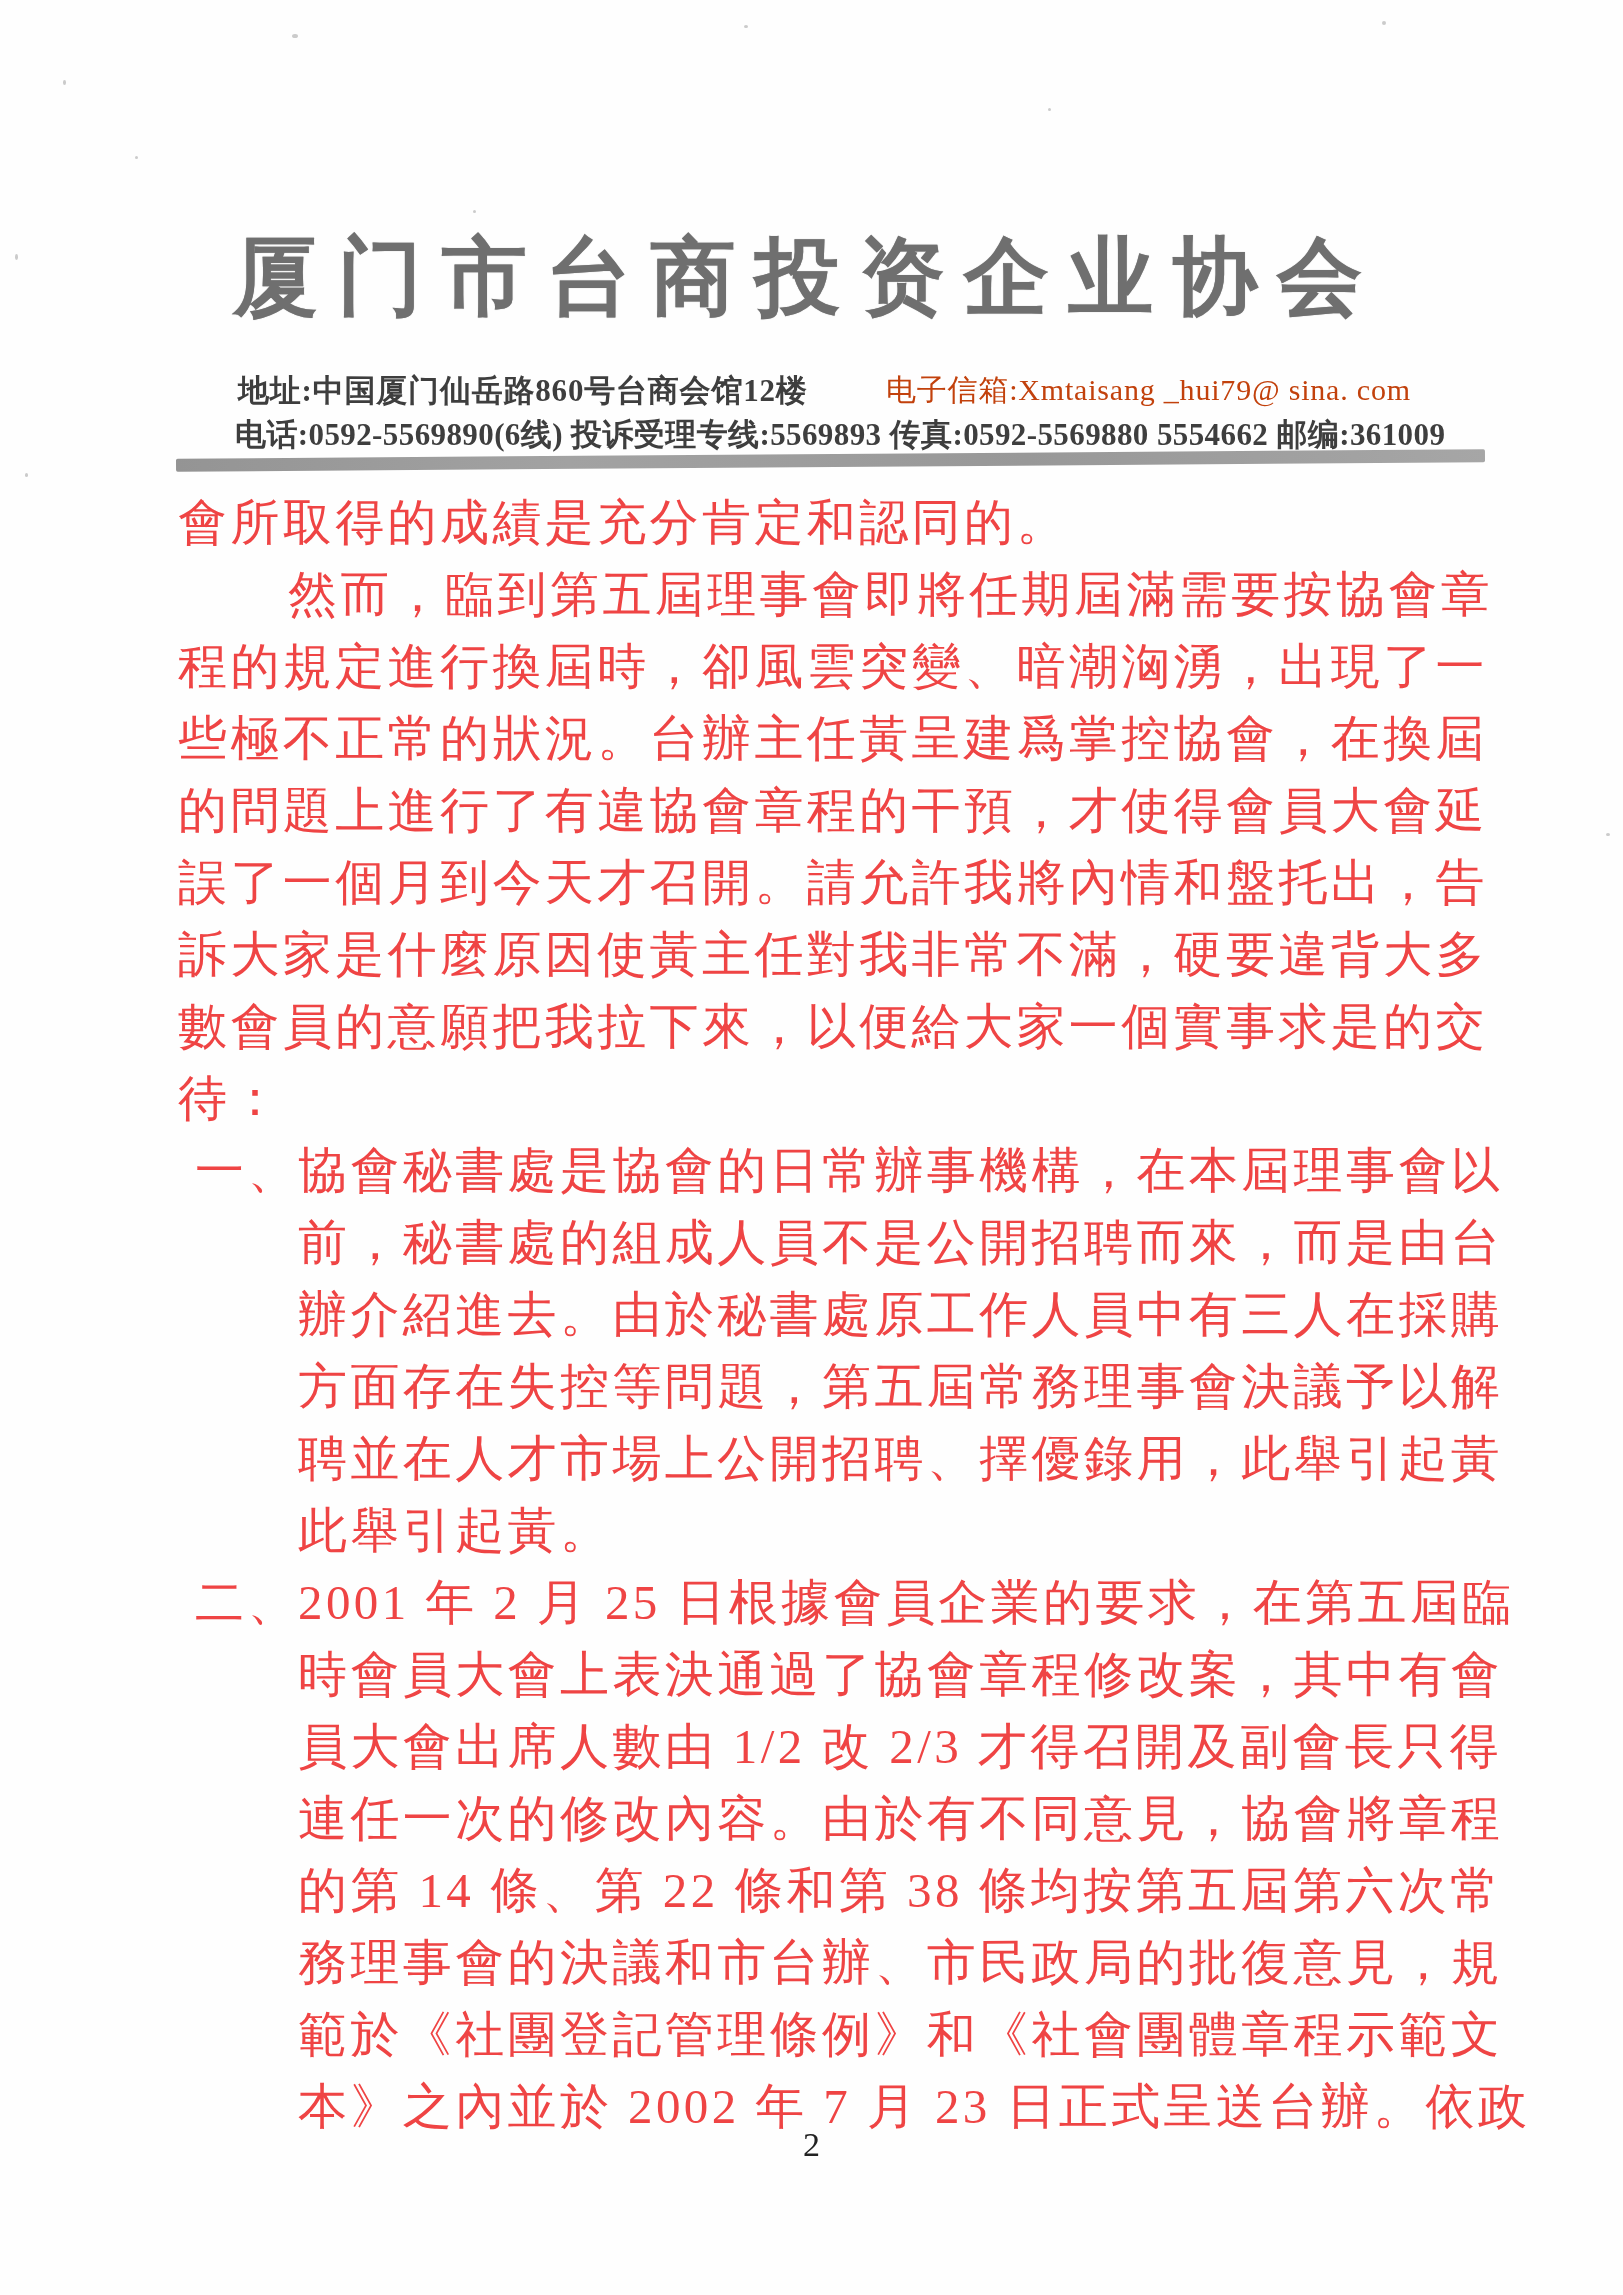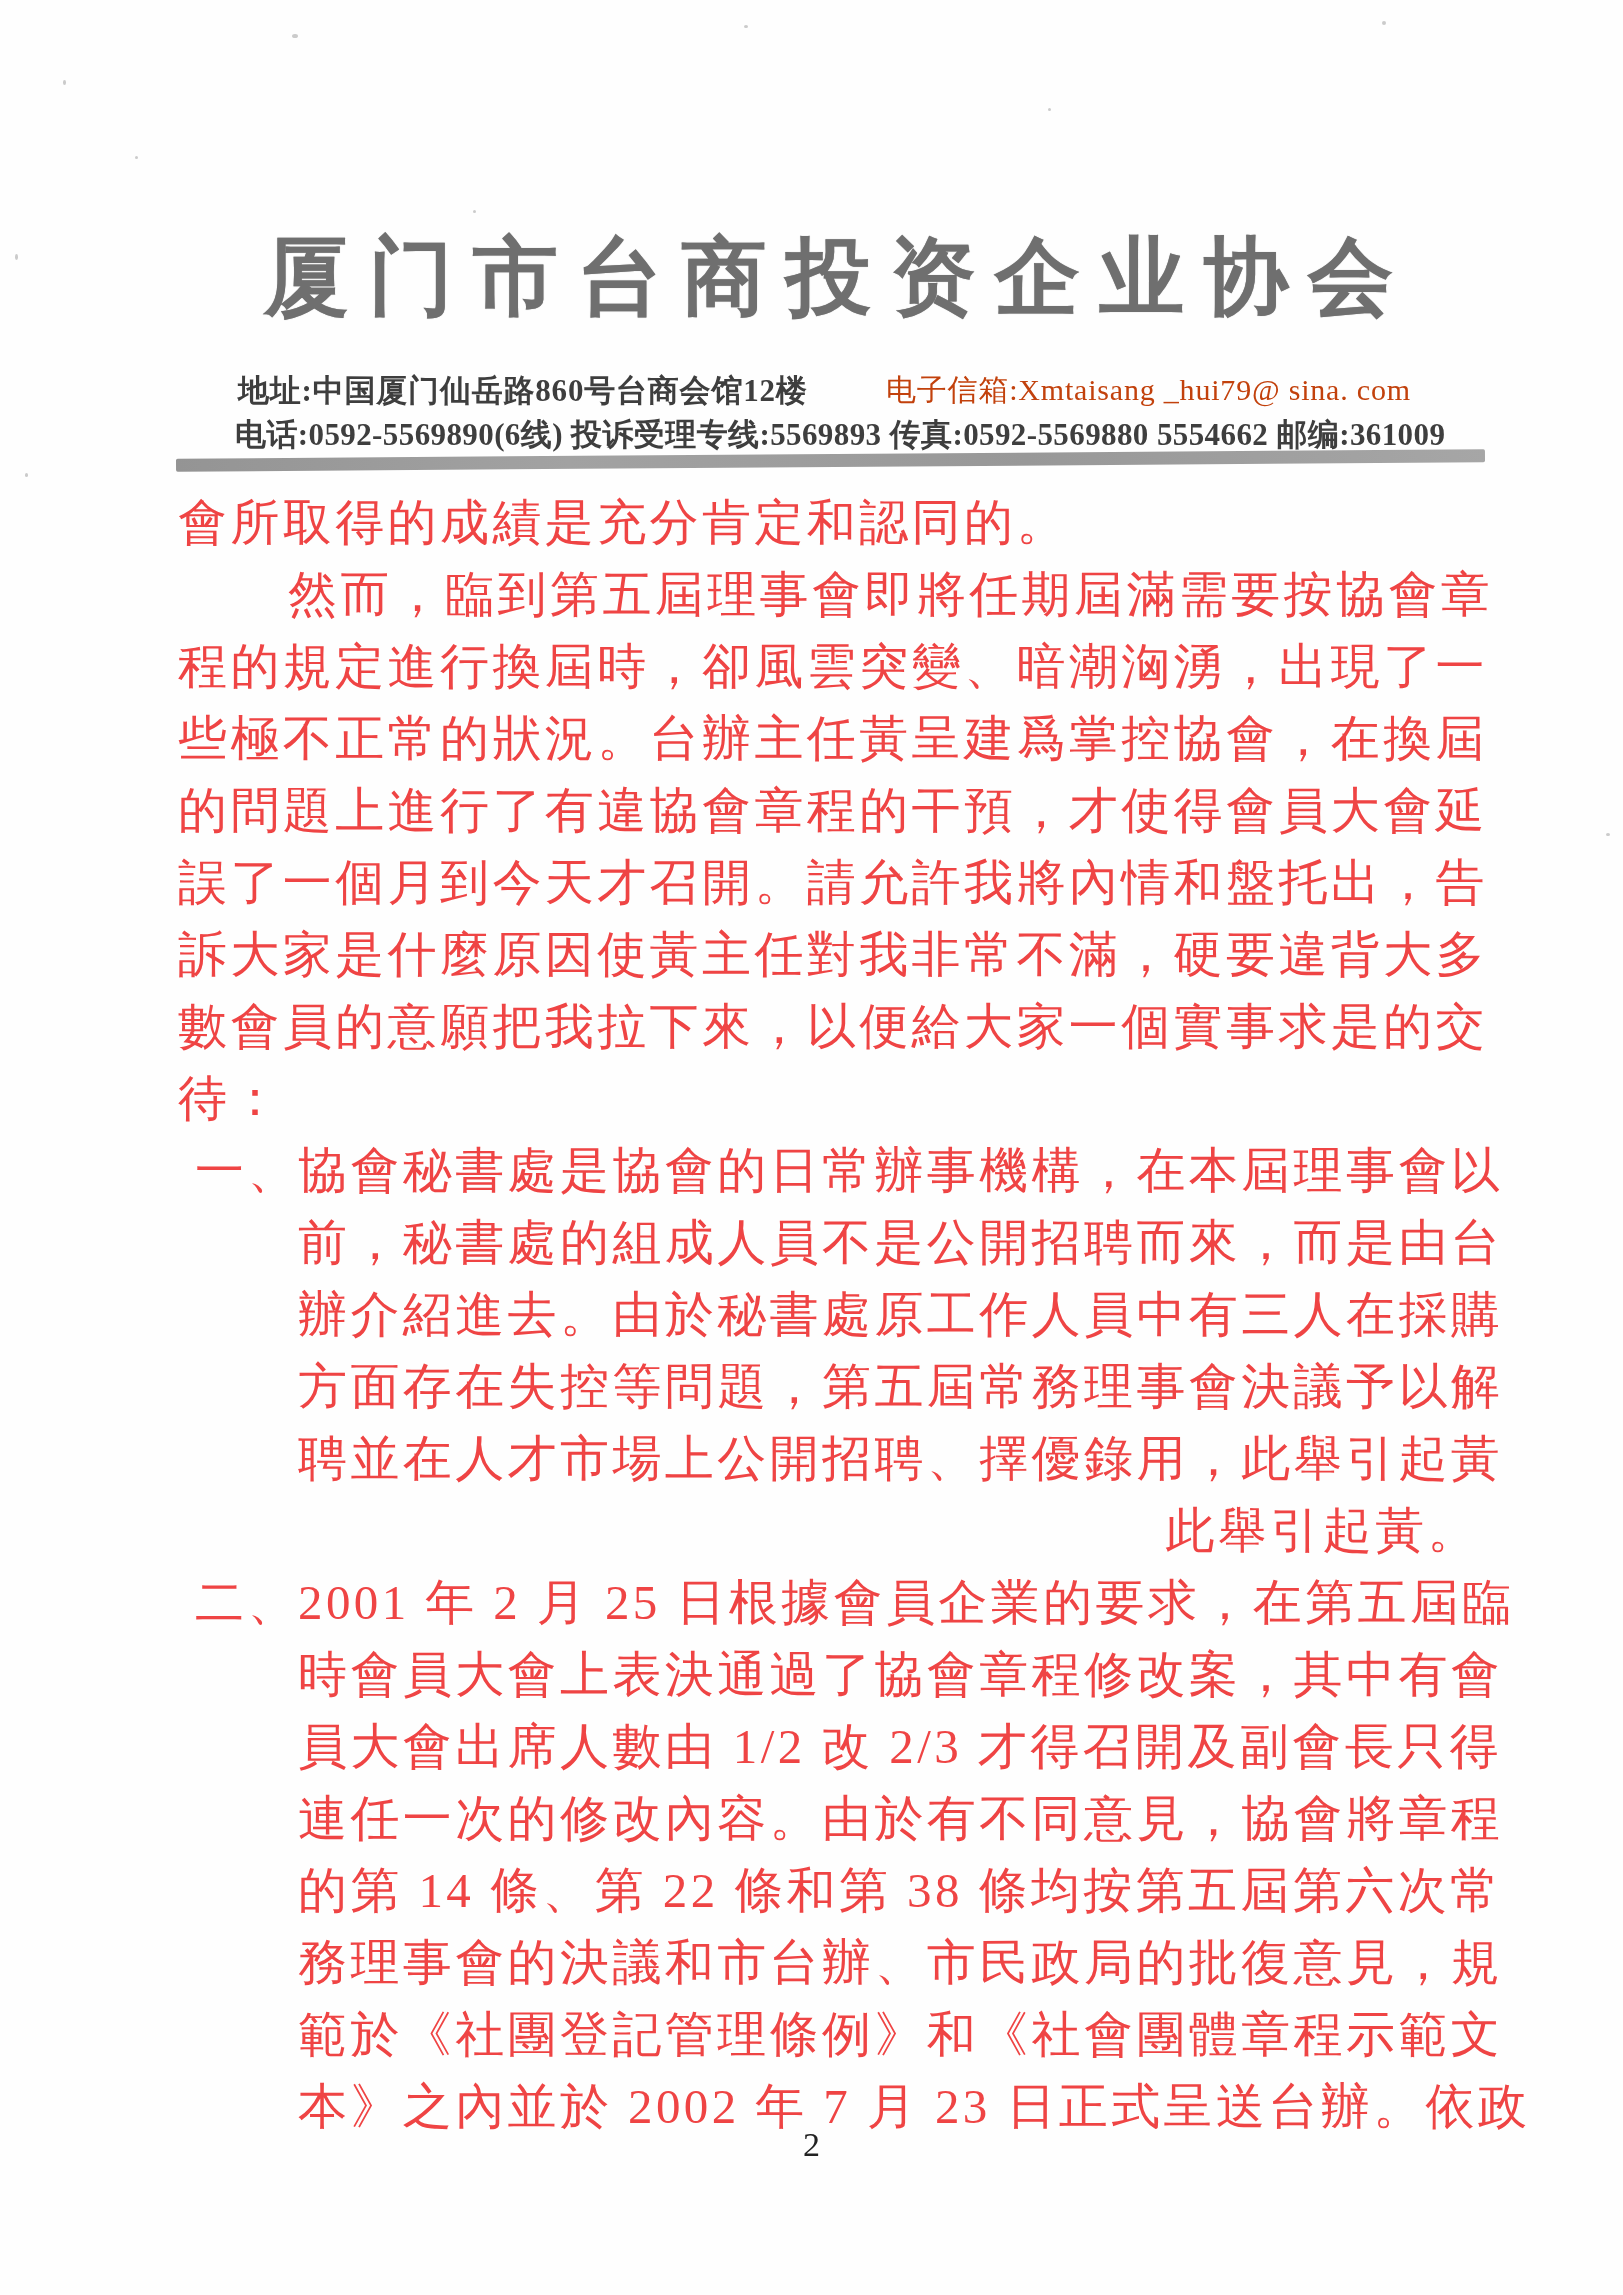--- a/index.html
+++ b/index.html
@@ -5,21 +5,21 @@
   html,body{margin:0;padding:0;}
   body{
     width:1623px;height:2295px;position:relative;background:#ffffff;
     font-family:"Liberation Serif","DejaVu Serif",serif;overflow:hidden;
   }
   .page{position:absolute;inset:0;background:#fefefe;}
   
   .org-title{
     position:absolute;left:233px;top:230px;height:95px;line-height:95px;
     font-size:85px;letter-spacing:19.4px;color:#6f6f6f;font-weight:600;
-    white-space:nowrap;text-shadow:0 0 0.8px #8a8a8a;margin-left:31px;
+    white-space:nowrap;text-shadow:0 0 0.8px #8a8a8a;
   }
   .contact-row1{position:absolute;left:0;top:370px;width:1330px;height:42px;}
   .addr{
     position:absolute;left:238px;top:0;font-size:31px;font-weight:700;
     color:#3e3e3e;letter-spacing:0.8px;white-space:nowrap;
   }
   .email{
     position:absolute;left:886px;top:0;font-size:30px;font-weight:400;
     color:#c2410c;letter-spacing:0.8px;white-space:nowrap;
   }
@@ -32,21 +32,21 @@
     background:linear-gradient(90deg,#949494,#a2a2a2 30%,#989898 65%,#a6a6a6);
     transform:rotate(-0.42deg);border-radius:1.7px;
   }
   
   .body-text{position:absolute;left:178px;top:487px;width:1302px;color:#ef4444;}
   .ln{
     position:relative;height:72px;line-height:72px;font-size:49px;
     letter-spacing:3.4px;white-space:nowrap;
   }
   .ln.para{padding-left:110px;}
-  .ln.listc{padding-left:120px;text-align:right;}
+  .ln.listc{padding-left:120px;}
   .ln .marker{position:absolute;left:17px;top:0;}
   .ln .mtext{display:inline-block;padding-left:120px;}
   
   .pagenum{
     position:absolute;left:761px;top:2126px;width:101px;text-align:center;
     font-size:34px;color:#222222;
   }
   
   .speck{position:absolute;background:#8f8f8f;border-radius:50%;opacity:.45;}
 </style>

